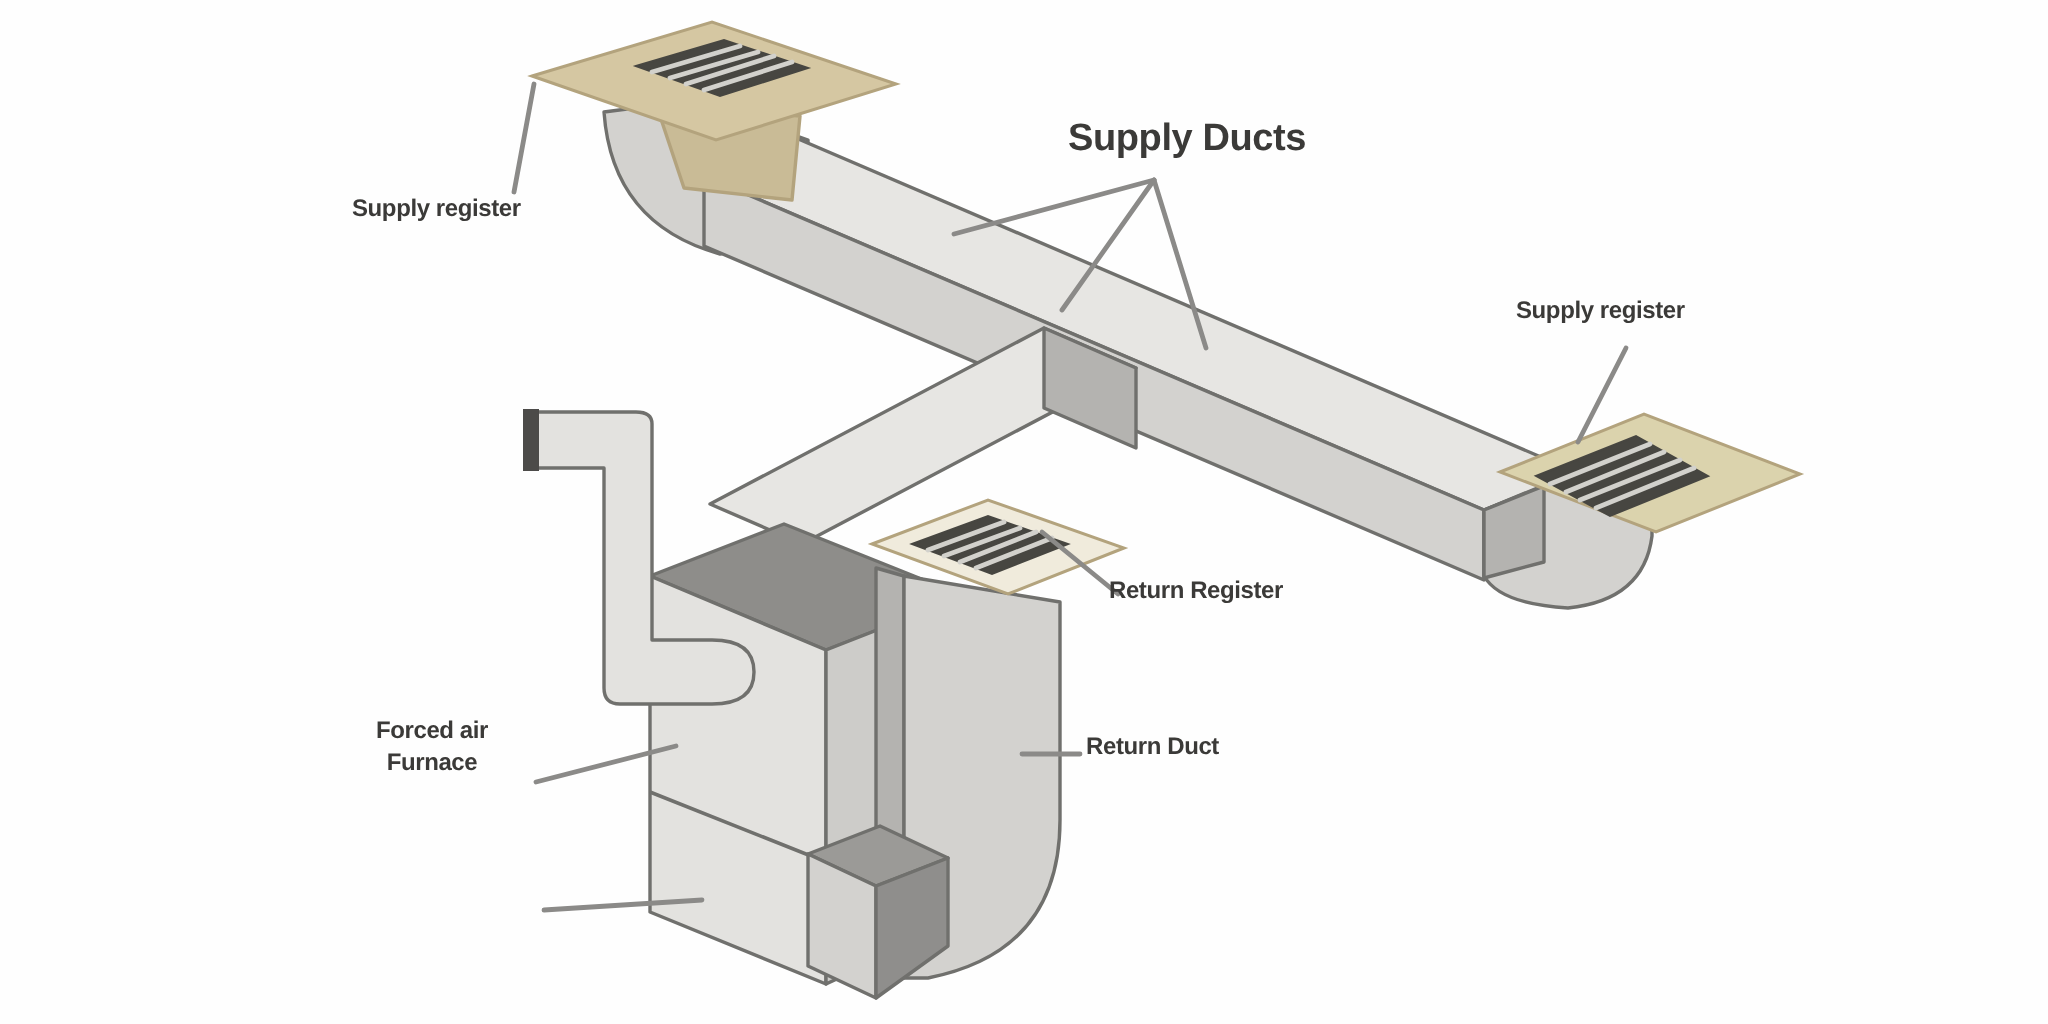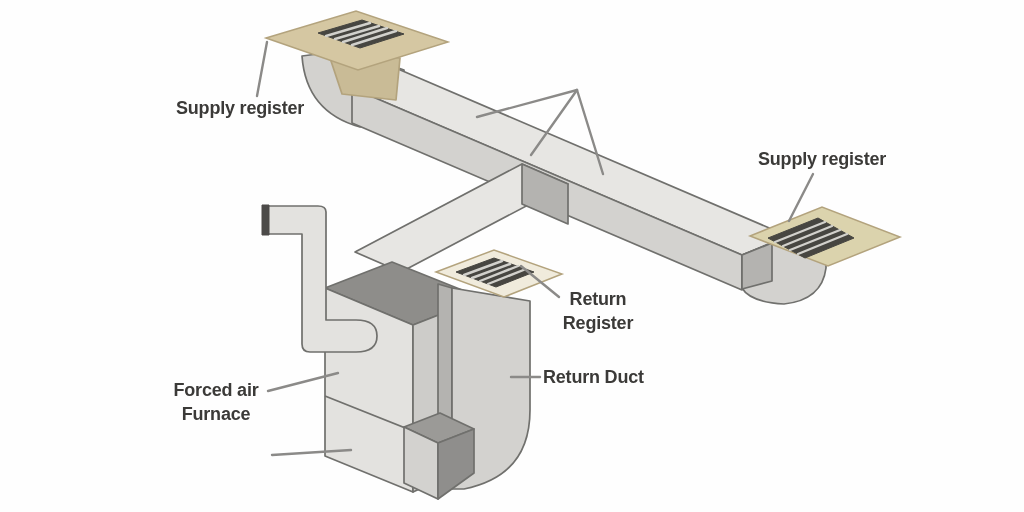--- a/index.html
+++ b/index.html
@@ -18,21 +18,21 @@
   .f-panel-tan{fill:var(--panel-tan,#d5c7a2);stroke:var(--panel-tan-border,#b3a37d);}
   .f-panel-khaki{fill:var(--panel-khaki,#dbd3ad);stroke:var(--panel-tan-border,#b3a37d);}
   .f-panel-cream{fill:var(--panel-cream,#f0ebdc);stroke:var(--panel-tan-border,#b3a37d);}
   .f-boot-tan{fill:var(--boot-tan,#c9bb96);stroke:var(--panel-tan-border,#b3a37d);}
   .f-grille{fill:var(--grille-dark,#474641);stroke:var(--grille-dark,#474641);}
   .slat{stroke:var(--grille-slat,#d2d1cc);stroke-width:2.4;stroke-linecap:round;}
   .divline{stroke:var(--outline,#70706d);stroke-width:1.8;fill:none;}
   .leader{stroke:var(--leader-line,#8b8a88);stroke-width:2.4;stroke-linecap:round;fill:none;}
   .f-flue{fill:var(--furnace-front,#e3e2df);}
   .f-flue-cap{fill:var(--flue-cap,#4c4b49);stroke:var(--flue-cap,#4c4b49);}
-  .lbl{position:absolute;color:var(--label-text,#3b3a38);font-weight:bold;font-size:18px;
+  .lbl{position:absolute;color:var(--label-text,#3b3a38);font-weight:bold;font-size:12px;
        line-height:1.35;letter-spacing:-0.2px;white-space:nowrap;}
   .lbl.wrap{white-space:normal;text-align:center;}
 </style>
 </head>
 <body>
 
 <div id="stage">
   <svg width="1024" height="512" viewBox="0 0 1024 512">
 
     <path class="shape f-duct-front" d="M 302,56 Q 306,112 360,127 L 404,115 L 404,70 L 348,50 Z"></path>
@@ -88,22 +88,23 @@
     <line class="leader" x1="577" y1="90" x2="603" y2="174"></line>
     <line class="leader" x1="813" y1="174" x2="789" y2="221"></line>
     <line class="leader" x1="559" y1="297" x2="521" y2="266"></line>
     <line class="leader" x1="540" y1="377" x2="511" y2="377"></line>
     <line class="leader" x1="268" y1="391" x2="338" y2="373"></line>
     <line class="leader" x1="272" y1="455" x2="351" y2="450"></line>
   </svg>
 
   <div class="lbl" style="left:176px;top:96px;">Supply register</div>
 
+  <div class="lbl" style="left:534px;top:57px;font-size:19px;">Supply Ducts</div>
 
   <div class="lbl" style="left:758px;top:147px;">Supply register</div>
 
   <div class="lbl" style="left:543px;top:365px;">Return Duct</div>
 
   <div class="lbl wrap" style="left:547px;top:287px;width:102px;">Return Register</div>
 
-  <div class="lbl wrap" style="left:167px;top:378px;width:98px;">Forced air Furnace</div>
+  <div class="lbl wrap" style="left:167px;top:357px;width:98px;">Forced air Furnace</div>
 
 </div>
 
 </body></html>

